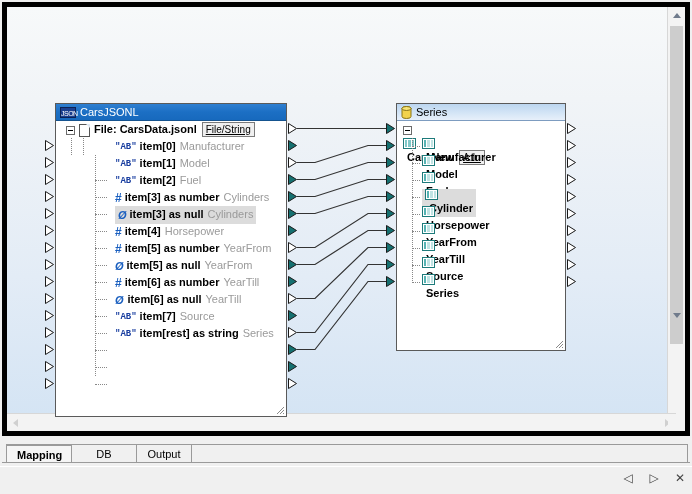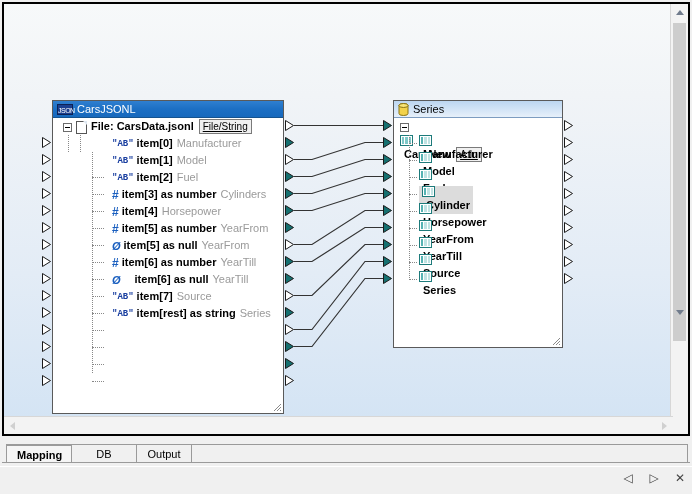--- a/index.html
+++ b/index.html
@@ -8,21 +8,21 @@
     font-family:"Liberation Sans",sans-serif;
     font-size:11px;
     background:#f0f0f0;
     -webkit-font-smoothing:none;
   }
   
   #app{position:relative;width:692px;height:494px;background:#f0f0f0;}
 
   #mapping-pane{
     position:absolute;left:2px;top:2px;width:688px;height:434px;
-    border:2px solid #000000;
+    border:5px solid #000000;
     box-shadow:inset 1px 1px 0 #ffffff;
     background:#fff;
     box-sizing:border-box;
     overflow:hidden;
   }
   #canvas{
     position:absolute;left:0;top:0;width:669px;height:415px;
     background:linear-gradient(to bottom,#f7f9fa 0%,#f1f4f7 22%,#e3ecf6 65%,#d4e4f4 100%);
     overflow:hidden;
   }
@@ -152,25 +152,26 @@
         <div class="comp-hdr sel">
           <span class="ic ic-json">JSON</span>
           <span>CarsJSONL</span>
         </div>
         <div class="comp-body" id="src-body">
             <div class="row" style="padding-left:10px;"><span class="exp"></span><span style="display:inline-block;width:4px"></span><span class="ic ic-file"></span><span class="lbl" style="padding-left:4px">File: CarsData.jsonl</span><span style="display:inline-block;width:5px"></span><span class="chip uline">File/String</span></div>
             <div class="row" style="padding-left:46px"><span style="display:inline-block;width:13px"></span><span class=""><span class="ic ic-ab">"AB"</span><span class="lbl" style="padding-left:3px;">item[0]</span><span class="ann">Manufacturer</span></span></div>
             <div class="row" style="padding-left:46px"><span style="display:inline-block;width:13px"></span><span class=""><span class="ic ic-ab">"AB"</span><span class="lbl" style="padding-left:3px;">item[1]</span><span class="ann">Model</span></span></div>
             <div class="row" style="padding-left:46px"><span style="display:inline-block;width:13px"></span><span class=""><span class="ic ic-ab">"AB"</span><span class="lbl" style="padding-left:3px;">item[2]</span><span class="ann">Fuel</span></span></div>
             <div class="row" style="padding-left:46px"><span style="display:inline-block;width:13px"></span><span class=""><span class="ic ic-num">#</span><span class="lbl" style="padding-left:3px;">item[3] as number</span><span class="ann">Cylinders</span></span></div>
+            <div class="row hl" style="padding-left:46px"><span style="display:inline-block;width:13px"></span><span class="hlbox"><span class="ic ic-null">Ø</span><span class="lbl" style="padding-left:3px;">item[3] as null</span><span class="ann">Cylinders</span></span></div>
             <div class="row" style="padding-left:46px"><span style="display:inline-block;width:13px"></span><span class=""><span class="ic ic-num">#</span><span class="lbl" style="padding-left:3px;margin-top:48px;">item[4]</span><span class="ann">Horsepower</span></span></div>
             <div class="row" style="padding-left:46px"><span style="display:inline-block;width:13px"></span><span class=""><span class="ic ic-num">#</span><span class="lbl" style="padding-left:3px;">item[5] as number</span><span class="ann">YearFrom</span></span></div>
             <div class="row" style="padding-left:46px"><span style="display:inline-block;width:13px"></span><span class=""><span class="ic ic-null">Ø</span><span class="lbl" style="padding-left:3px;">item[5] as null</span><span class="ann">YearFrom</span></span></div>
             <div class="row" style="padding-left:46px"><span style="display:inline-block;width:13px"></span><span class=""><span class="ic ic-num">#</span><span class="lbl" style="padding-left:3px;">item[6] as number</span><span class="ann">YearTill</span></span></div>
-            <div class="row" style="padding-left:46px"><span style="display:inline-block;width:13px"></span><span class=""><span class="ic ic-null">Ø</span><span class="lbl" style="padding-left:14px;">item[6] as null</span><span class="ann">YearTill</span></span></div>
+            <div class="row" style="padding-left:46px"><span style="display:inline-block;width:13px"></span><span class=""><span class="ic ic-null">Ø</span><span class="lbl" style="padding-left:4px;">item[6] as null</span><span class="ann">YearTill</span></span></div>
             <div class="row" style="padding-left:46px"><span style="display:inline-block;width:13px"></span><span class=""><span class="ic ic-ab">"AB"</span><span class="lbl" style="padding-left:3px;">item[7]</span><span class="ann">Source</span></span></div>
             <div class="row" style="padding-left:46px"><span style="display:inline-block;width:13px"></span><span class=""><span class="ic ic-ab">"AB"</span><span class="lbl" style="padding-left:3px;">item[rest] as string</span><span class="ann">Series</span></span></div>
             <div style="position: absolute; inset: 0px; pointer-events: none;">
               <div class="dots-v" style="left:15px;top:17px;height:17px;"></div>
               <div class="dots-v" style="left:27px;top:17px;height:17px;"></div>
               <div class="dots-v" style="left:39px;top:34px;height:221px;"></div>
               <div class="dots-h" style="left: 39px; top: 59px; width: 12px;"></div>
               <div class="dots-h" style="left: 39px; top: 76px; width: 12px;"></div>
               <div class="dots-h" style="left: 39px; top: 93px; width: 12px;"></div>
               <div class="dots-h" style="left: 39px; top: 110px; width: 12px;"></div>

